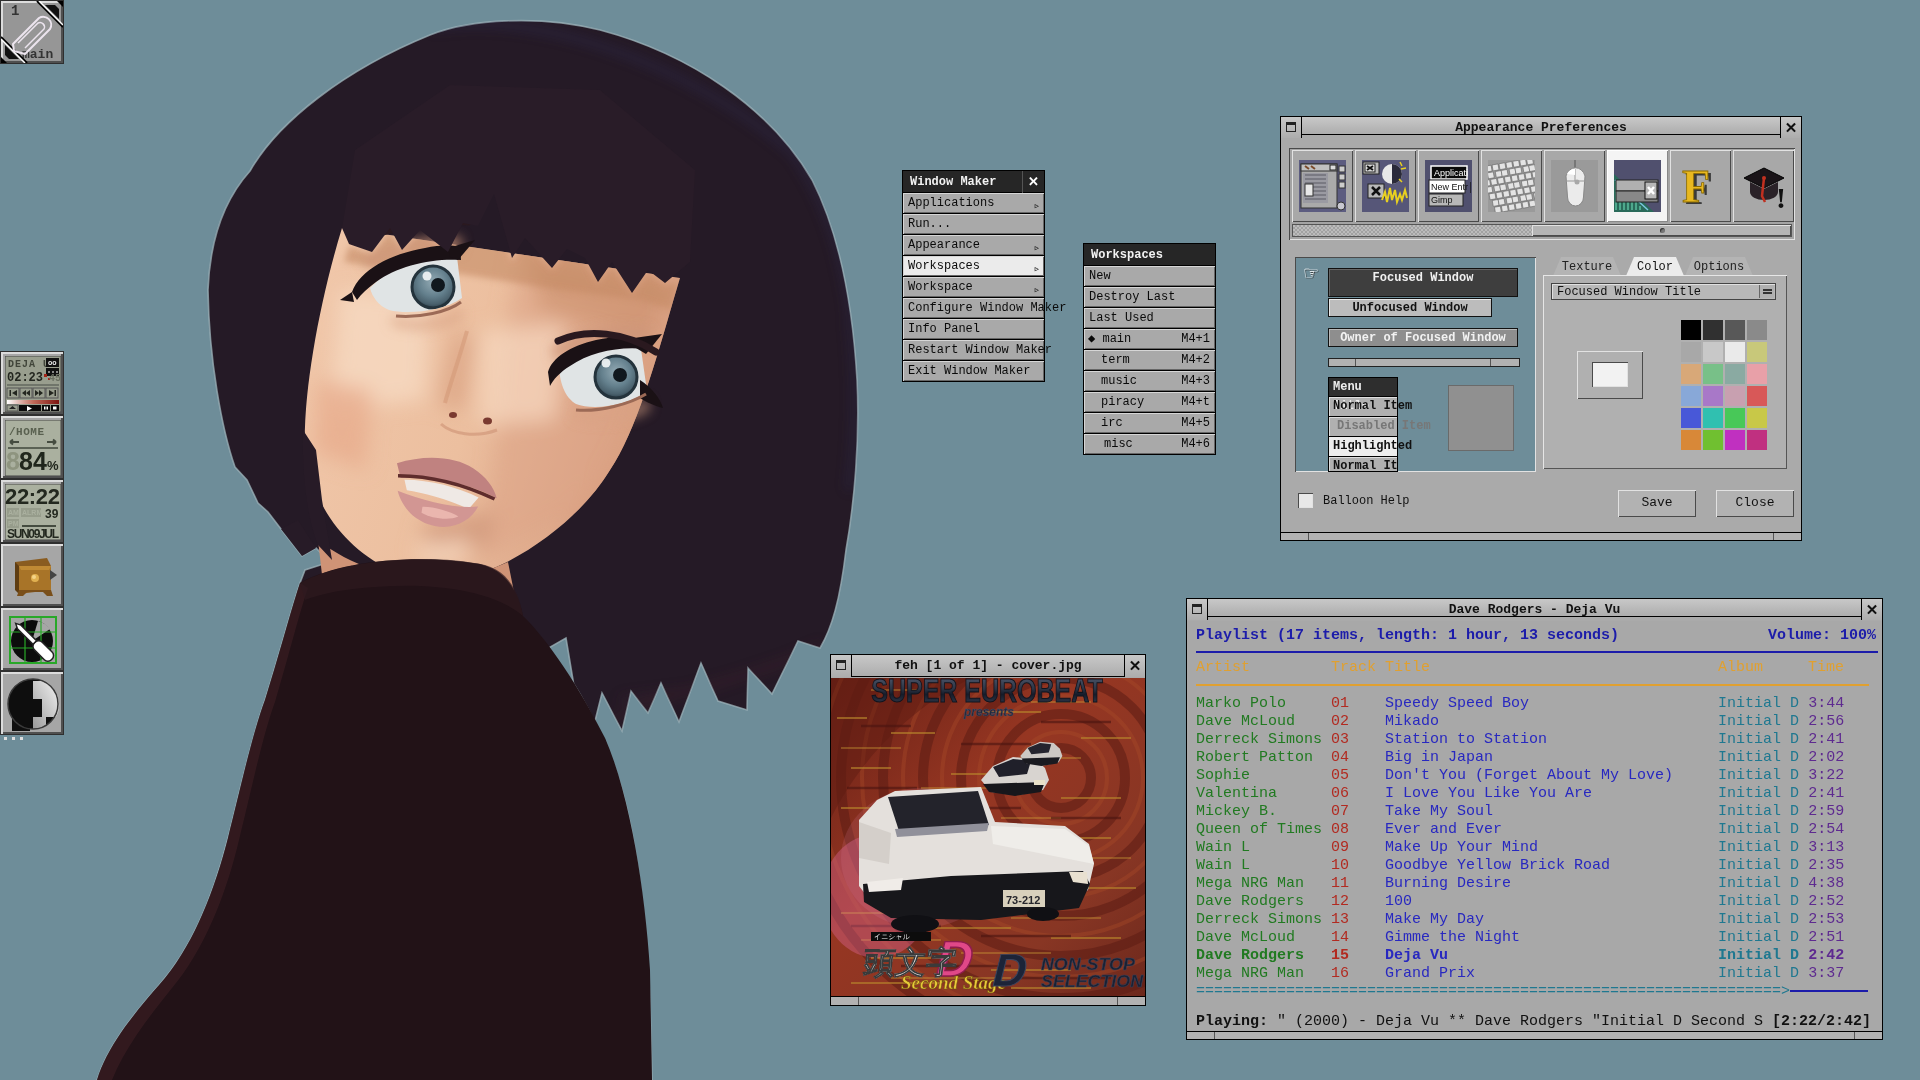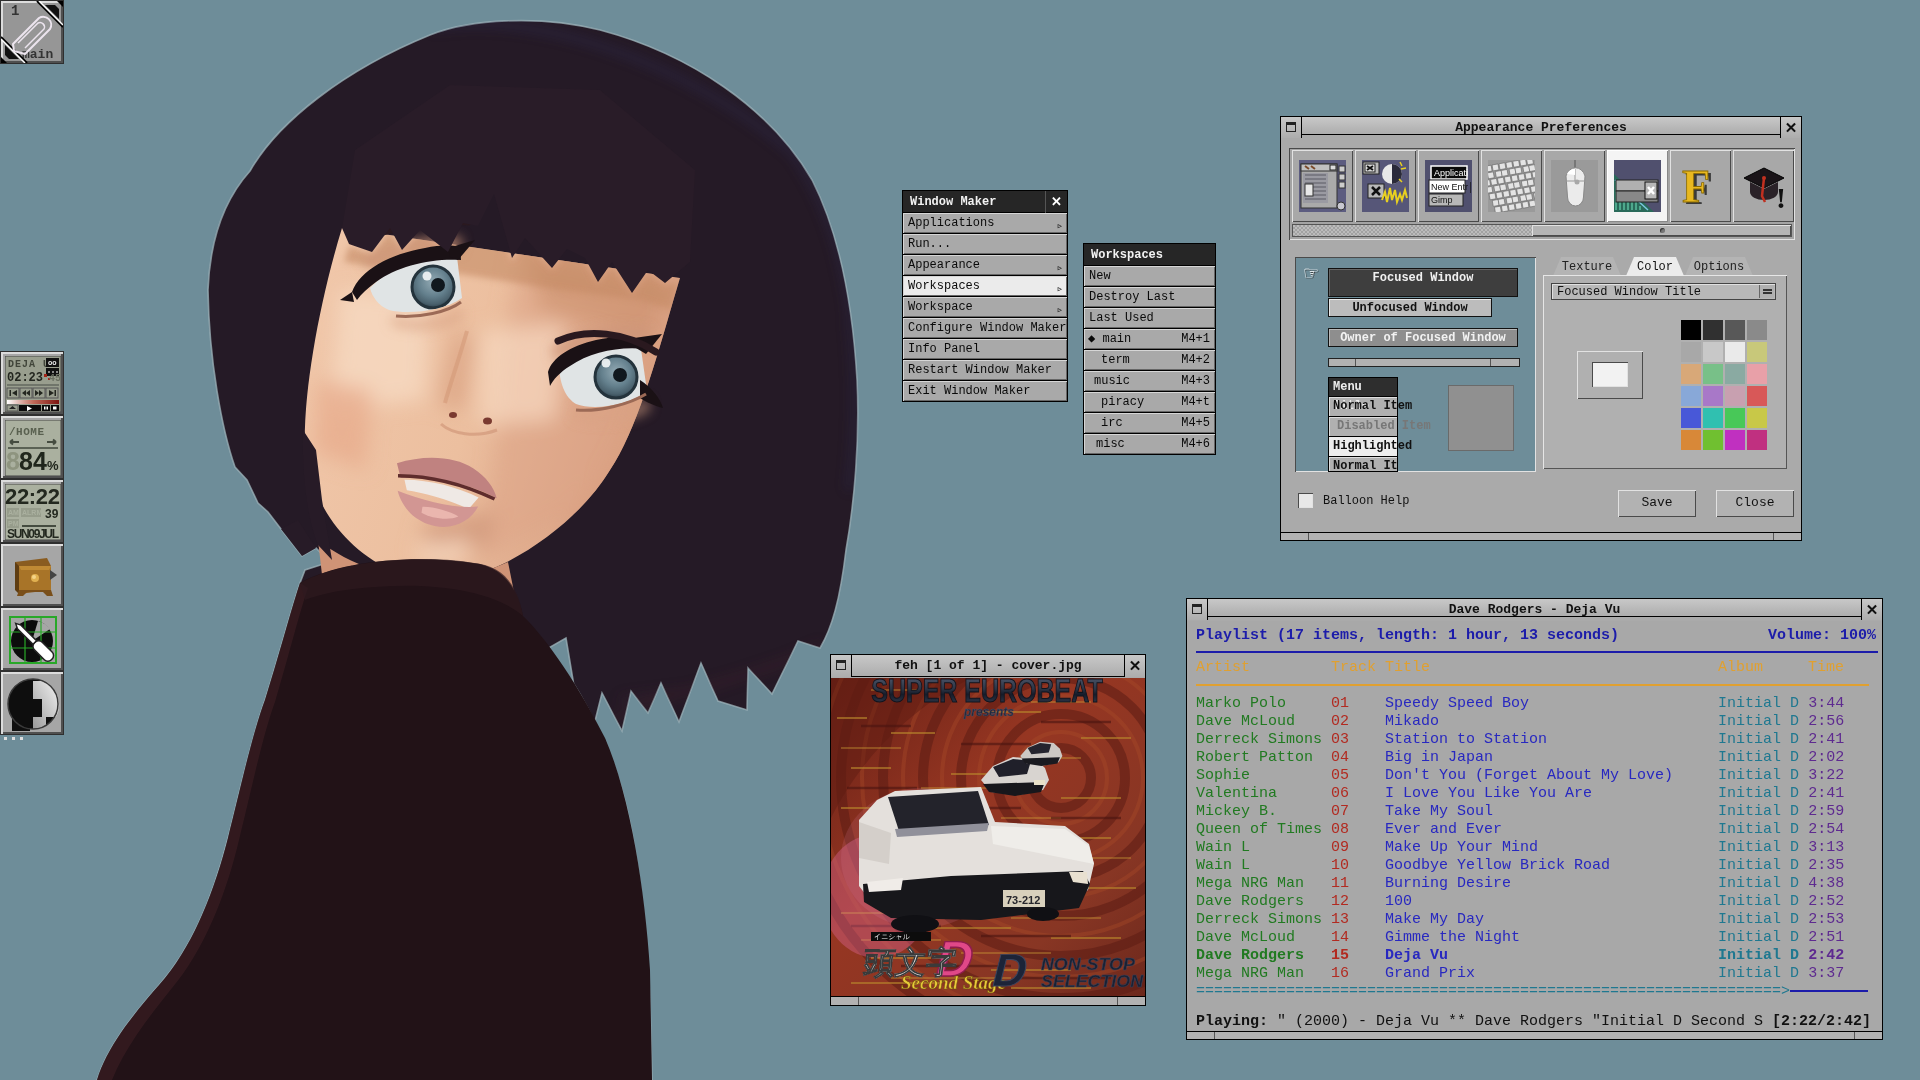--- a/index.html
+++ b/index.html
@@ -292,44 +292,44 @@
           <stop offset="0" stop-color="#f4f4f4"></stop>
           <stop offset="1" stop-color="#9a9a9a"></stop>
         </linearGradient>
       </defs>
   <path d="M36,4 A25,25 0 0 1 50,40 L40,40 L40,48 A25,25 0 0 1 27,52 L27,40 L36,40 L36,22 L27,22 L27,4 Z" fill="url(#ballg)"></path>
   <circle cx="27" cy="27" r="25" fill="none" stroke="#3a3a3a" stroke-width="1.5"></circle>
  </svg>
 </div>
 <div class="abs" style="left:4px;top:737px;width:3px;height:3px;background:#ddd;box-shadow:8px 0 0 #ddd,16px 0 0 #ddd"></div>
 
-<div class="menu" style="left:902px;top:190px;width:166px">
+<div class="menu" style="left:902px;top:170px;width:143px">
  <div class="mtitle">Window Maker<span class="abs" style="right:0;top:0;width:22px;height:23px;border-left:1px solid #555;text-align:center;font:bold 13px/22px 'Liberation Sans',sans-serif;color:#fff">✕</span></div>
  <div class="mitem">Applications<span class="subo">▹</span></div>
  <div class="mitem">Run...</div>
  <div class="mitem">Appearance<span class="subo">▹</span></div>
  <div class="mitem hi">Workspaces<span class="subo">▹</span></div>
  <div class="mitem">Workspace<span class="subo">▹</span></div>
  <div class="mitem">Configure Window Maker</div>
  <div class="mitem">Info Panel</div>
  <div class="mitem">Restart Window Maker</div>
  <div class="mitem">Exit Window Maker</div>
 </div>
 
 <div class="menu" style="left:1083px;top:243px;width:133px">
  <div class="mtitle">Workspaces</div>
  <div class="mitem">New</div>
  <div class="mitem">Destroy Last</div>
  <div class="mitem">Last Used</div>
  <div class="mitem" style="padding-left:4px">◆&nbsp;main<span class="abs" style="right:5px">M4+1</span></div>
  <div class="mitem" style="padding-left:17px">term<span class="abs" style="right:5px">M4+2</span></div>
- <div class="mitem" style="padding-left:10px">music<span class="abs" style="right:5px">M4+3</span></div>
+ <div class="mitem" style="padding-left:17px">music<span class="abs" style="right:5px">M4+3</span></div>
  <div class="mitem" style="padding-left:17px">piracy<span class="abs" style="right:5px">M4+t</span></div>
  <div class="mitem" style="padding-left:17px">irc<span class="abs" style="right:5px">M4+5</span></div>
- <div class="mitem" style="padding-left:12px">misc<span class="abs" style="right:5px">M4+6</span></div>
+ <div class="mitem" style="padding-left:20px">misc<span class="abs" style="right:5px">M4+6</span></div>
 </div>
 
 <div class="win" id="appwin" style="left:1280px;top:116px;width:522px;height:425px">
  <div class="tbar">Appearance Preferences</div>
  <div class="tbtn l">
       <div class="mini"></div>
     </div>
  <div class="tbtn r xg" style="line-height:21px">✕</div>
 
  <div class="abs sunk" style="left:8px;top:31px;width:506px;height:92px;background:#a4a4a4">

